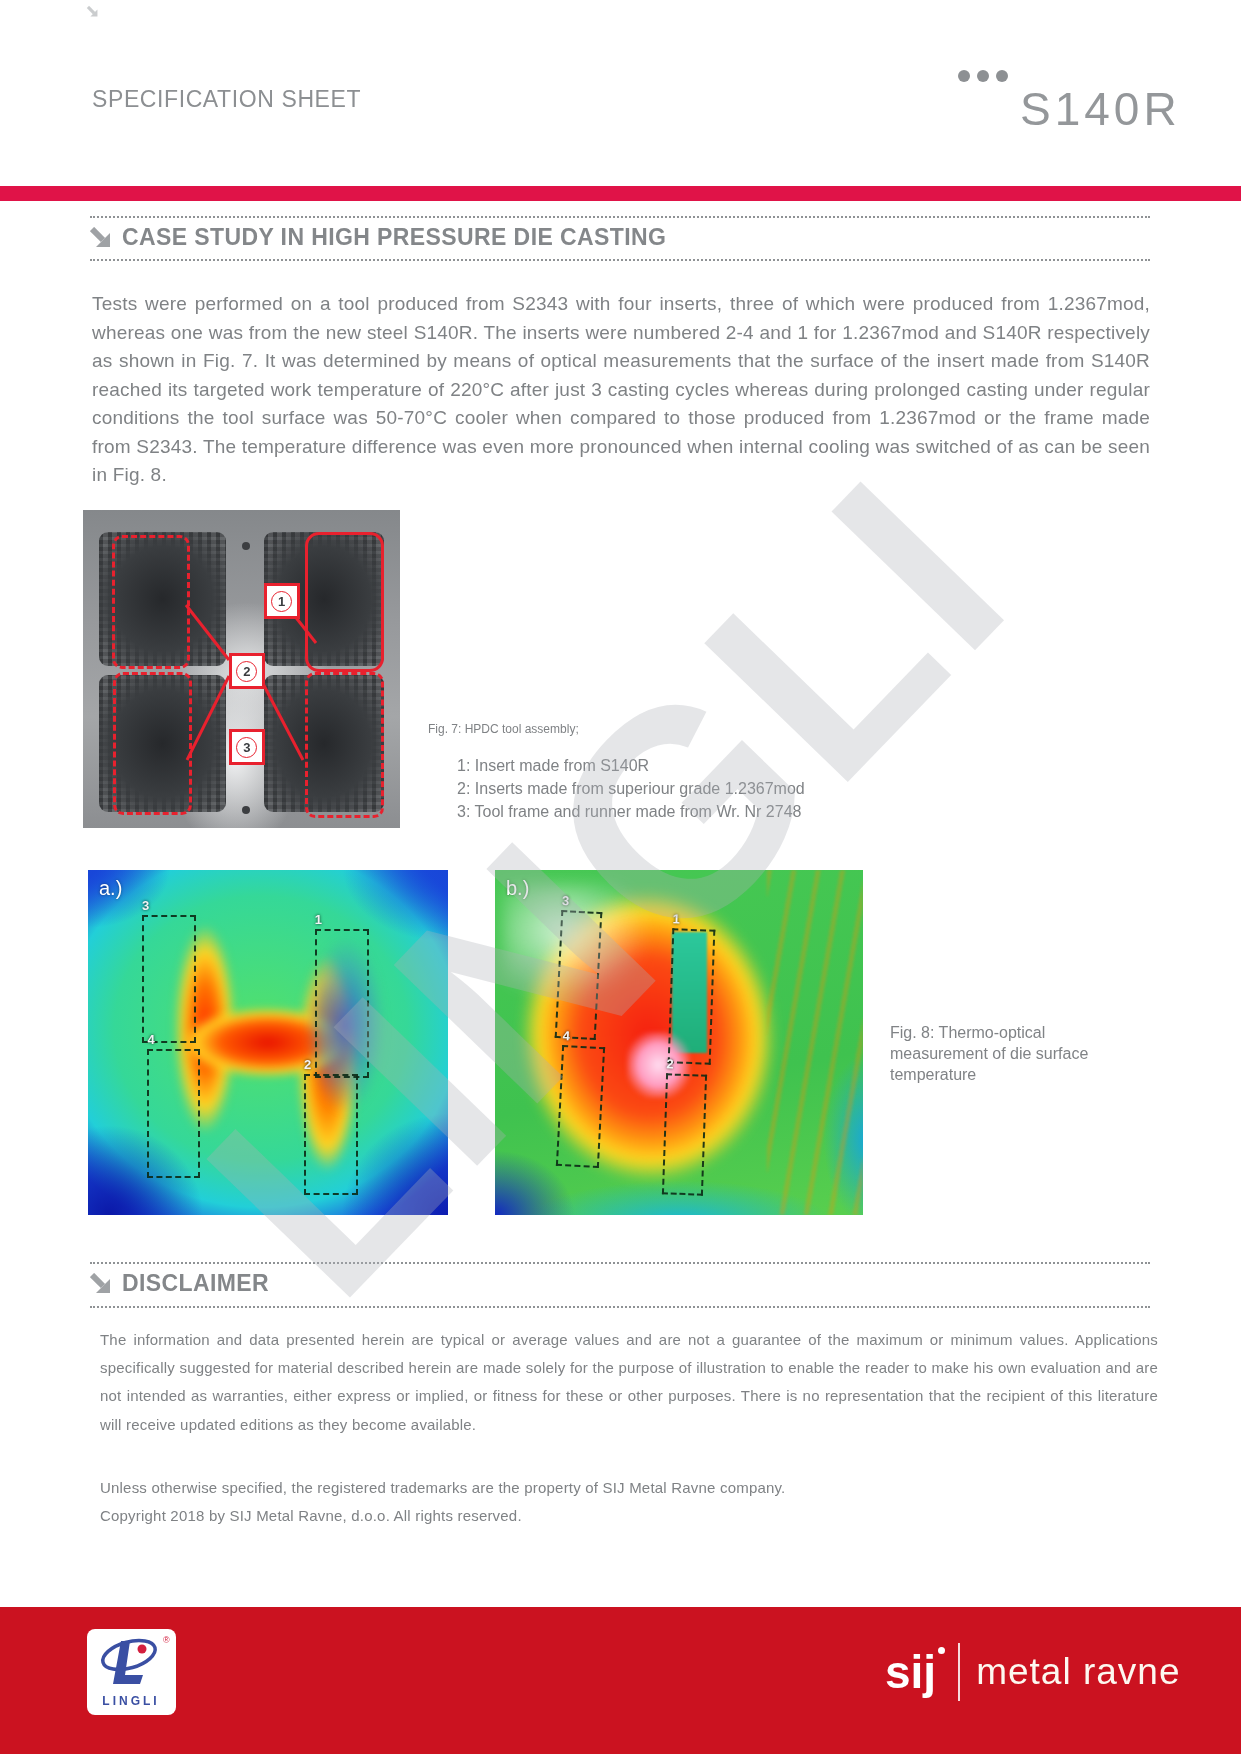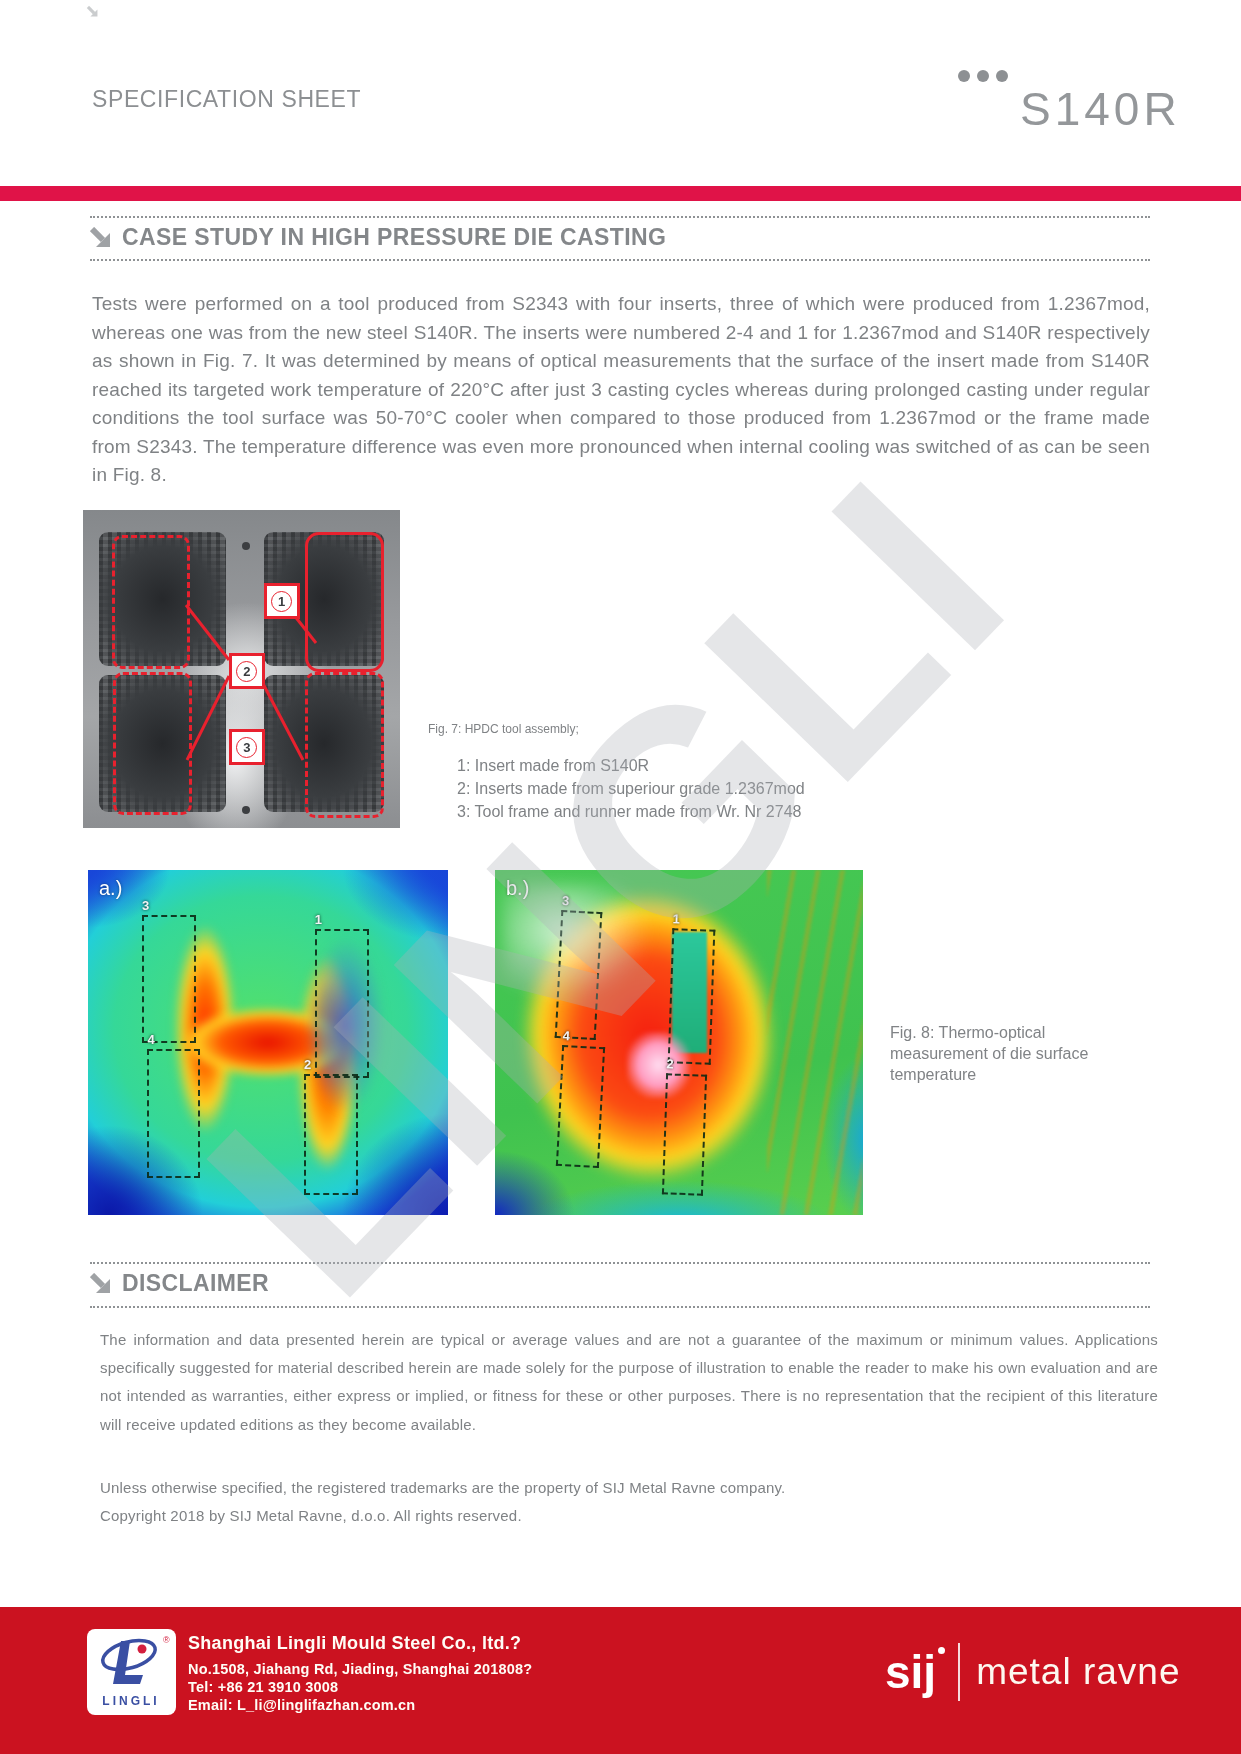--- a/index.html
+++ b/index.html
@@ -257,26 +257,20 @@
   <div class="footer">
     <div class="lingli-card">
       <svg width="89" height="86" viewBox="0 0 89 86">
         <ellipse cx="42" cy="26" rx="27" ry="13" fill="none" stroke="#3a4fa3" stroke-width="3.5" transform="rotate(-16 42 26)"></ellipse>
         <path d="M34 12 L43 12 L38 46 L56 46 L53 55 L26 55 Z" fill="#3a4fa3"></path>
         <circle cx="55" cy="20" r="4.5" fill="#d31f3f"></circle>
         <text x="76" y="14" font-size="9" fill="#d31f3f">®</text>
         <text x="44" y="76" font-size="12" fill="#3a4fa3" text-anchor="middle" font-weight="bold" letter-spacing="3">LINGLI</text>
       </svg>
     </div>
-    <div class="f-text">
-      <div class="f-company">Shanghai Lingli Mould Steel Co., ltd.?</div>
-      <div class="f-line">No.1508, Jiahang Rd, Jiading, Shanghai 201808?</div>
-      <div class="f-line">Tel: +86 21 3910 3008</div>
-      <div class="f-line">Email: L_li@linglifazhan.com.cn</div>
-    </div>
     <div class="sij-group">
       <span class="sij-word">
         <span>sij</span>
         <span class="sij-extra-dot"></span>
       </span>
       <span class="sij-divider"></span>
       <span class="metal-ravne">metal ravne</span>
     </div>
   </div>
 

